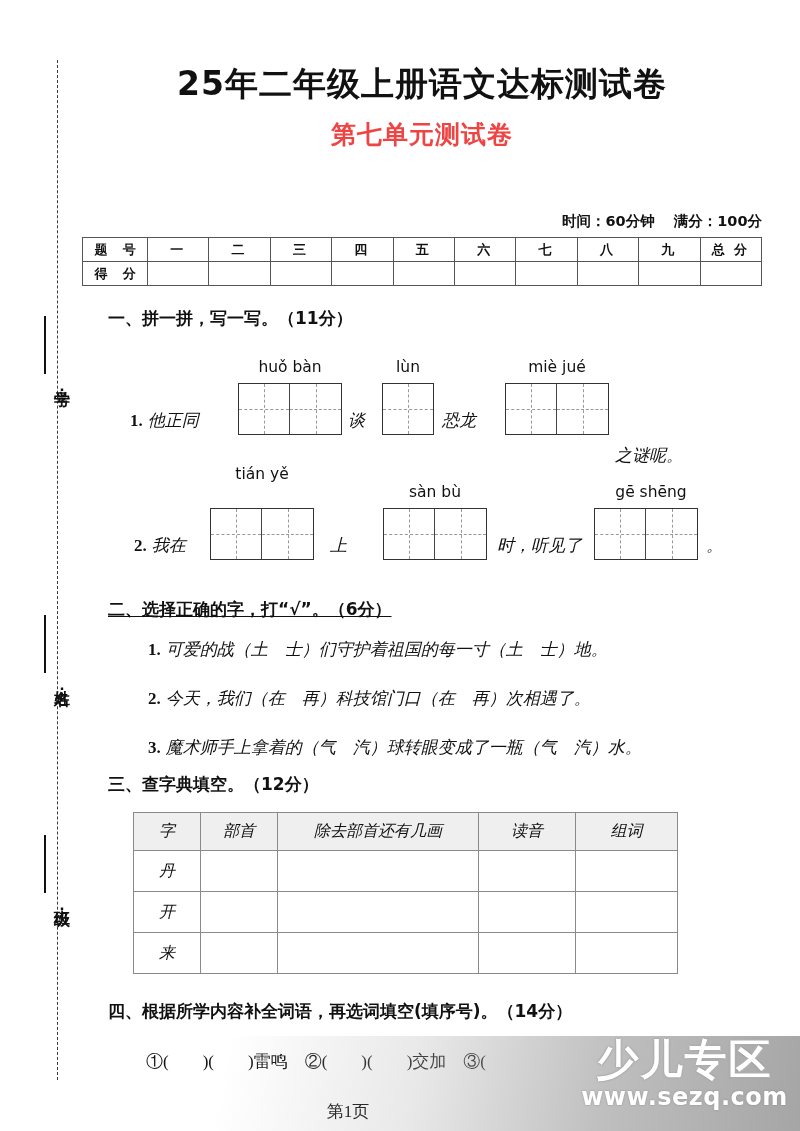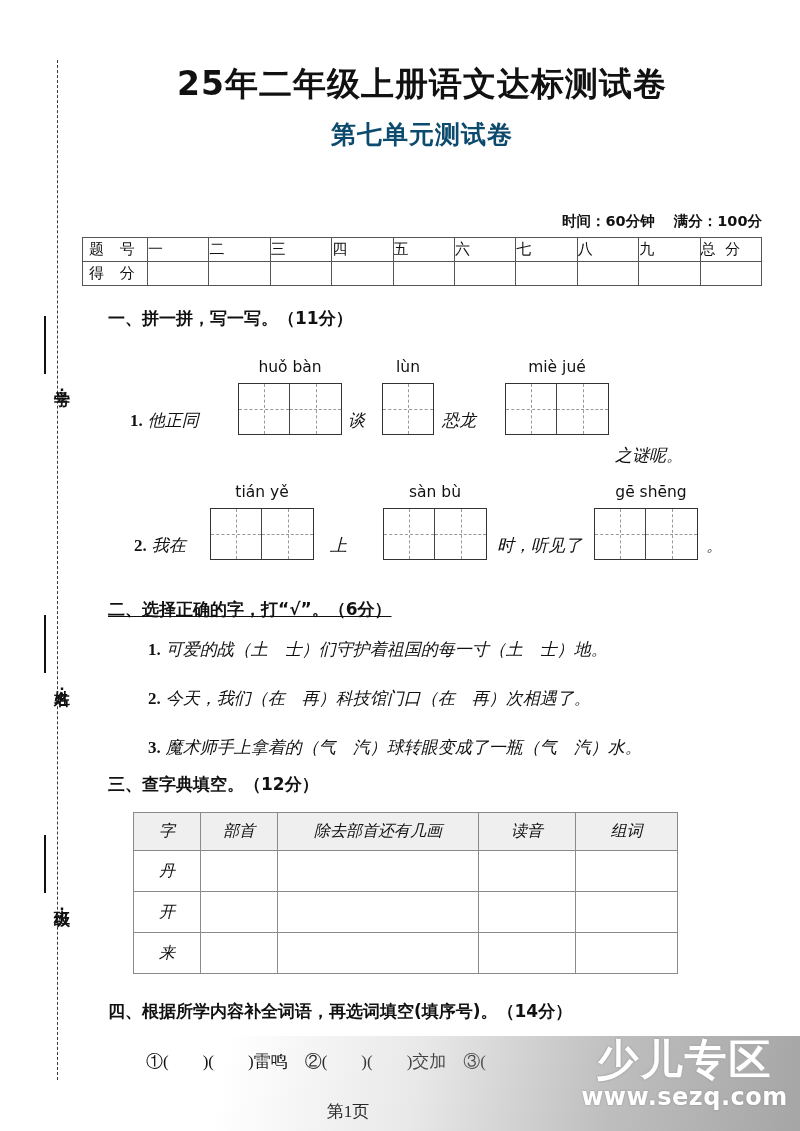--- a/index.html
+++ b/index.html
@@ -43,44 +43,44 @@
     text-align:center;
     font-family:"DejaVu Sans","Liberation Sans",sans-serif;
     font-weight:700;font-size:33px;letter-spacing:1px;
     color:#111;
   }
   .title-sub{
     position:absolute;left:72px;top:118px;width:700px;
     text-align:center;
     font-family:"DejaVu Sans","Liberation Sans",sans-serif;
     font-weight:700;font-size:25px;letter-spacing:1px;
-    color:#0c4a6e;
+    color:#ef4444;
   }
   
   .meta{
     position:absolute;right:38px;top:212px;
     font-family:"DejaVu Sans","Liberation Sans",sans-serif;
     font-weight:700;font-size:14.5px;
     white-space:nowrap;
   }
   .meta span{margin-left:14px;}
   
   .score-table{
     position:absolute;left:82px;top:237px;
     width:680px;
     border-collapse:collapse;
     table-layout:fixed;
   }
   .score-table td{
     border:1px solid #555;
     height:23px;
-    text-align:left;
+    text-align:center;
     vertical-align:middle;
     font-family:"Liberation Serif","DejaVu Serif",serif;
-    font-weight:400;font-size:15px;
+    font-weight:700;font-size:13px;
     letter-spacing:3px;
     padding:0;
   }
   .score-table td.lbl{width:64px;letter-spacing:6px;text-indent:6px;}
   
   .sec-h{
     position:absolute;left:108px;
     font-family:"DejaVu Sans","Liberation Sans",sans-serif;
     font-weight:700;font-size:17px;
     white-space:nowrap;
@@ -261,21 +261,21 @@
   <div class="tzg" style="left:382px;top:383px;width:52px;height:52px;">
     <div class="cell" style="width:52px;"></div>
   </div>
   <div class="qline" style="left:442px;top:409px;">恐龙</div>
   <div class="tzg" style="left:505px;top:383px;width:104px;height:52px;">
     <div class="cell" style="width:52px;"></div>
     <div class="cell" style="width:52px;"></div>
   </div>
   <div class="qline" style="left:615px;top:409px;margin-top:35px;">之谜呢。</div>
 
-  <div class="pinyin" style="left:210px;top:483px;width:104px;">tián  yě</div>
+  <div class="pinyin" style="left:210px;top:465px;width:104px;">tián  yě</div>
   <div class="pinyin" style="left:383px;top:483px;width:104px;">sàn  bù</div>
   <div class="pinyin" style="left:594px;top:483px;width:114px;">gē  shēng</div>
 
   <div class="qline" style="left:134px;top:534px;">
     <span class="qnum">2.</span><span>我在</span>
   </div>
   <div class="tzg" style="left:210px;top:508px;width:104px;height:52px;">
     <div class="cell" style="width:52px;"></div>
     <div class="cell" style="width:52px;"></div>
   </div>

